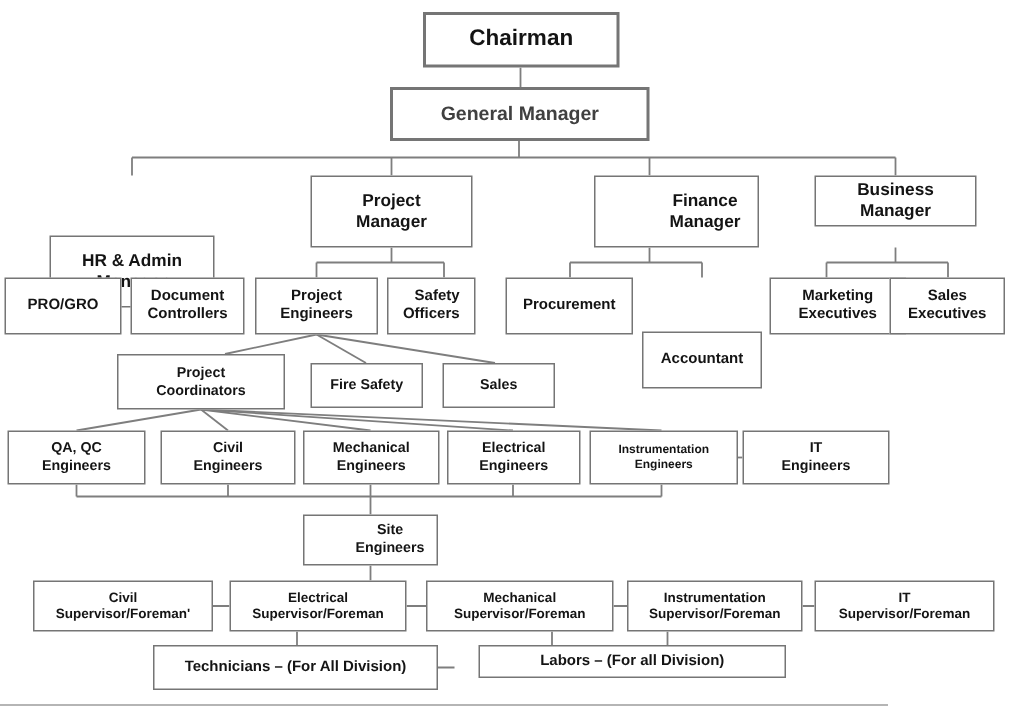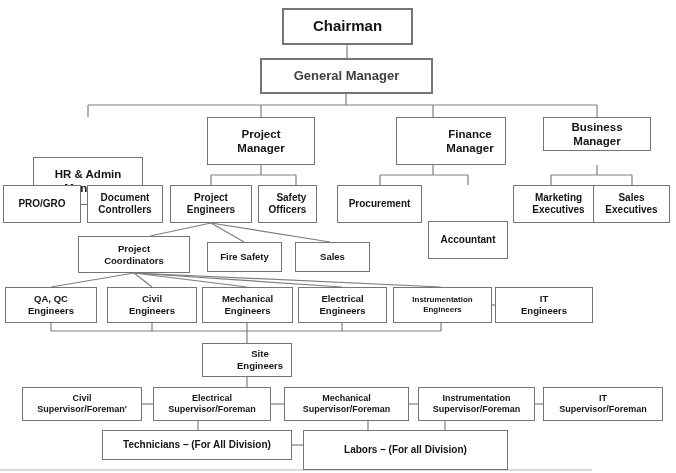--- a/index.html
+++ b/index.html
@@ -115,15 +115,15 @@
 Supervisor/Foreman'</div>
       <div class="node" style="left: 153px; top: 387px; width: 118px; height: 34px; font-size: 9px; border-width: 1.5px; border-color: rgb(117, 117, 117); color: rgb(20, 20, 20);">Electrical
 Supervisor/Foreman</div>
       <div class="node" style="left: 284px; top: 387px; width: 125px; height: 34px; font-size: 9px; border-width: 1.5px; border-color: rgb(117, 117, 117); color: rgb(20, 20, 20);">Mechanical
 Supervisor/Foreman</div>
       <div class="node" style="left: 418px; top: 387px; width: 117px; height: 34px; font-size: 9px; border-width: 1.5px; border-color: rgb(117, 117, 117); color: rgb(20, 20, 20);">Instrumentation
 Supervisor/Foreman</div>
       <div class="node" style="left: 543px; top: 387px; width: 120px; height: 34px; font-size: 9px; border-width: 1.5px; border-color: rgb(117, 117, 117); color: rgb(20, 20, 20);">IT
 Supervisor/Foreman</div>
       <div class="node" style="left: 102px; top: 430px; width: 190px; height: 30px; font-size: 10px; border-width: 1.5px; border-color: rgb(117, 117, 117); color: rgb(20, 20, 20);">Technicians – (For All Division)</div>
-      <div class="node" style="left: 303px; top: 430px; width: 205px; height: 40px; font-size: 10px; border-width: 1.5px; border-color: rgb(117, 117, 117); color: rgb(20, 20, 20);">Labors – (For all Division)</div>
+      <div class="node" style="left: 319px; top: 430px; width: 205px; height: 22px; font-size: 10px; border-width: 1.5px; border-color: rgb(117, 117, 117); color: rgb(20, 20, 20);">Labors – (For all Division)</div>
     </div>
 </div>
 
 </body></html>

